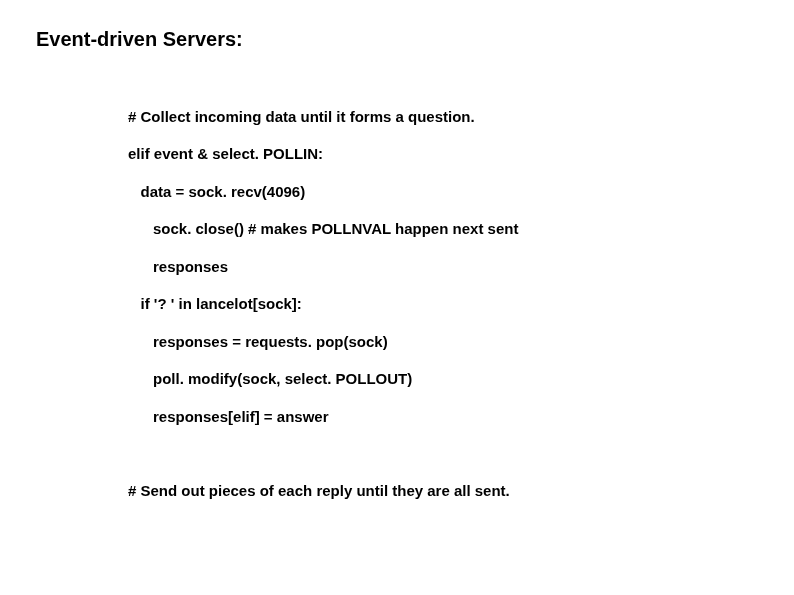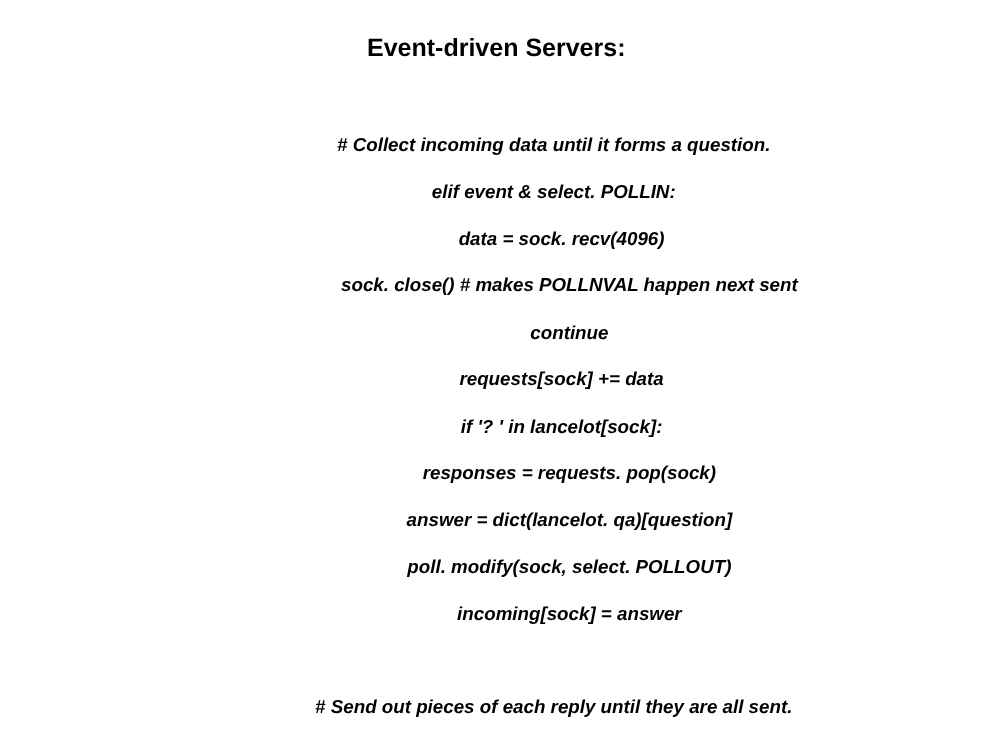--- a/index.html
+++ b/index.html
@@ -1,19 +1,18 @@
 <!DOCTYPE html>
 <html><head>
   <meta charset="utf-8">
   <style>
     * {
       margin: 0;
       padding: 0;
       box-sizing: border-box;
-      text-align: center;
     }
     body {
       width: 794px;
       height: 595px;
       background: #ffffff;
       font-family: Arial, Helvetica, sans-serif;
       color: #000000;
       padding: 28px 36px;
     }
     .title {
@@ -24,43 +23,40 @@
     .code-block {
       font-size: 15px;
       font-weight: bold;
       line-height: 1.25;
       white-space: pre;
       margin-left: 92px;
       font-family: Arial, Helvetica, sans-serif;
     }
     .code-line {
       display: block;
-      font-style: italic;
     }
     .section-gap {
       height: 18px;
     }
   </style>
 </head>
 <body>
 
 <h1 class="title">Event-driven Servers:</h1>
 
 <div class="code-block">
 <span class="code-line"># Collect incoming data until it forms a question.</span>
 <span class="code-line">elif event &amp; select. POLLIN:</span>
 <span class="code-line">   data = sock. recv(4096)</span>
 <span class="code-line">      sock. close() # makes POLLNVAL happen next sent</span>
-<span class="code-line">      continue</span>
-<span class="code-line">   requests[sock] += data</span>
+<span class="code-line">      responses</span>
 <span class="code-line">   if '? ' in lancelot[sock]:</span>
 <span class="code-line">      responses = requests. pop(sock)</span>
-<span class="code-line">      answer = dict(lancelot. qa)[question]</span>
 <span class="code-line">      poll. modify(sock, select. POLLOUT)</span>
-<span class="code-line">      incoming[sock] = answer</span>
+<span class="code-line">      responses[elif] = answer</span>
 </div>
 
 <div class="section-gap"></div>
 
 <div class="code-block">
 <span class="code-line"># Send out pieces of each reply until they are all sent.</span>
 
 
 
 

